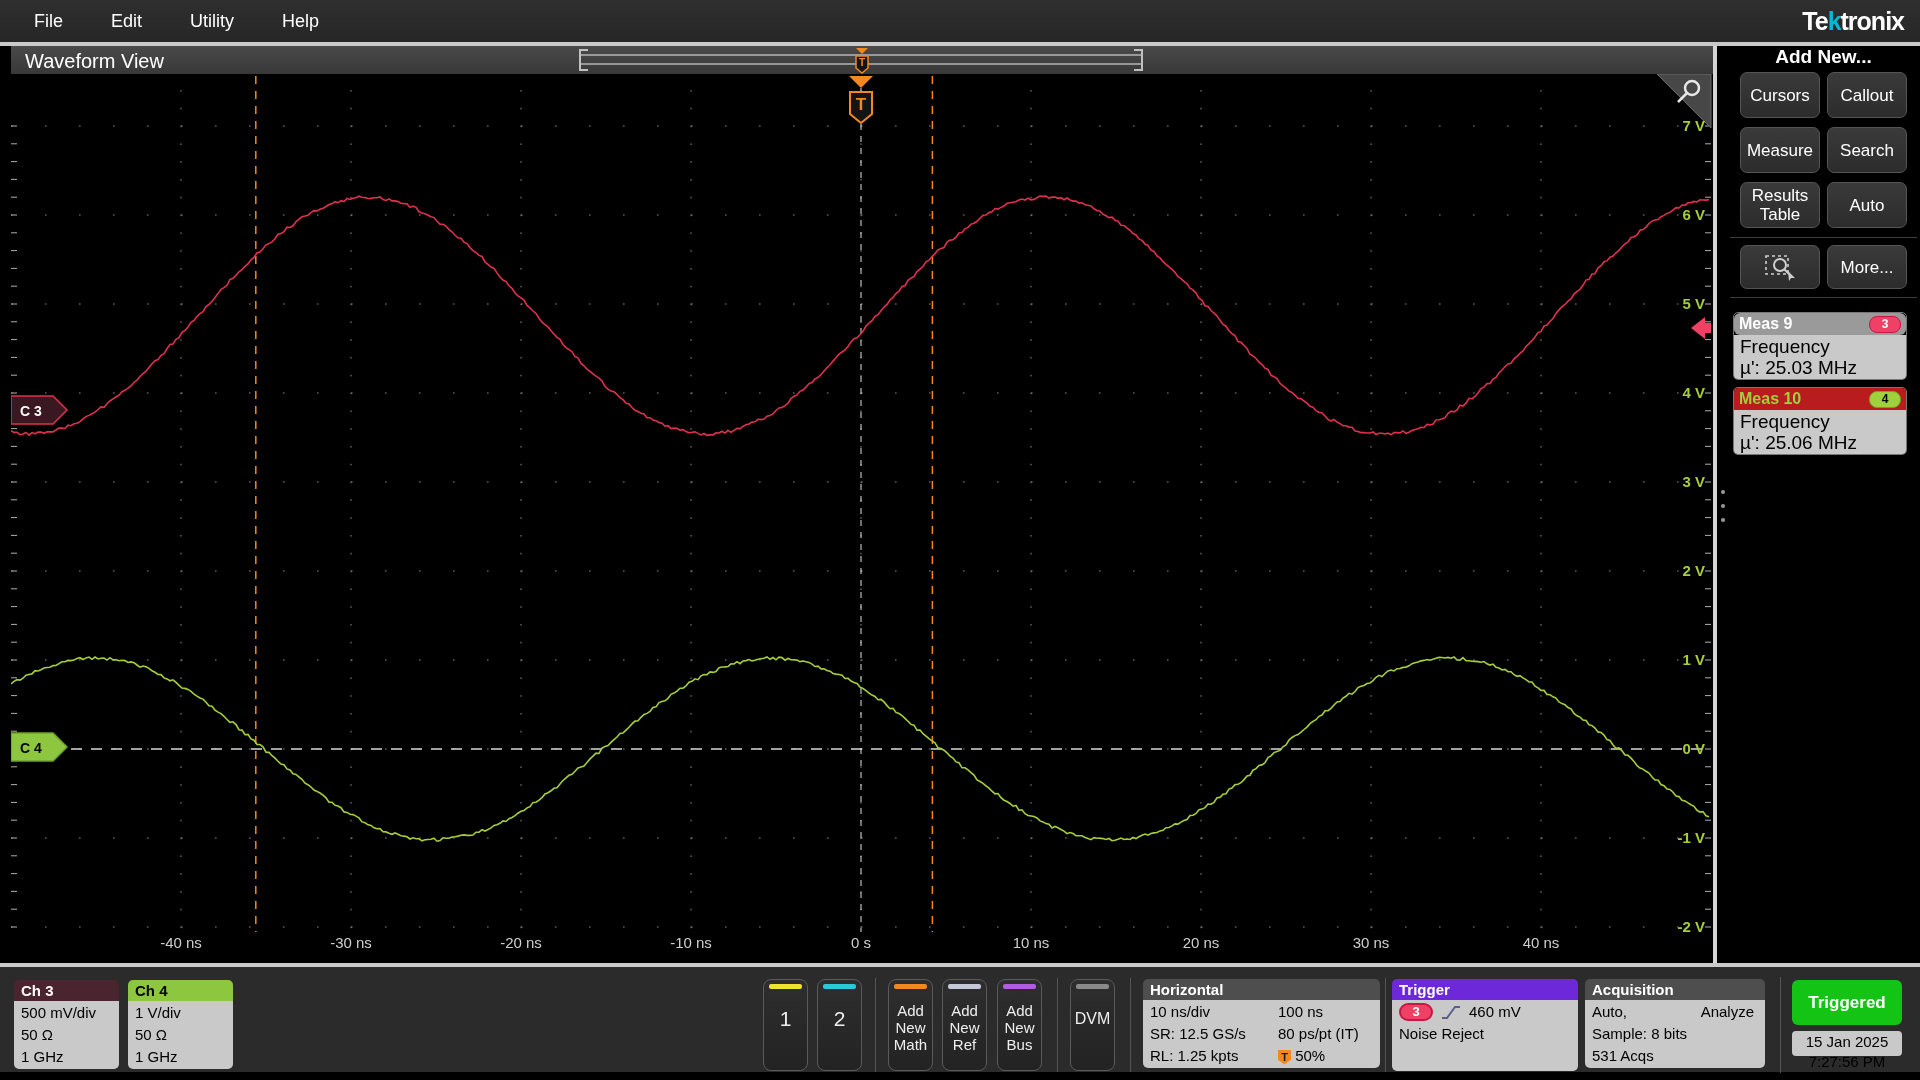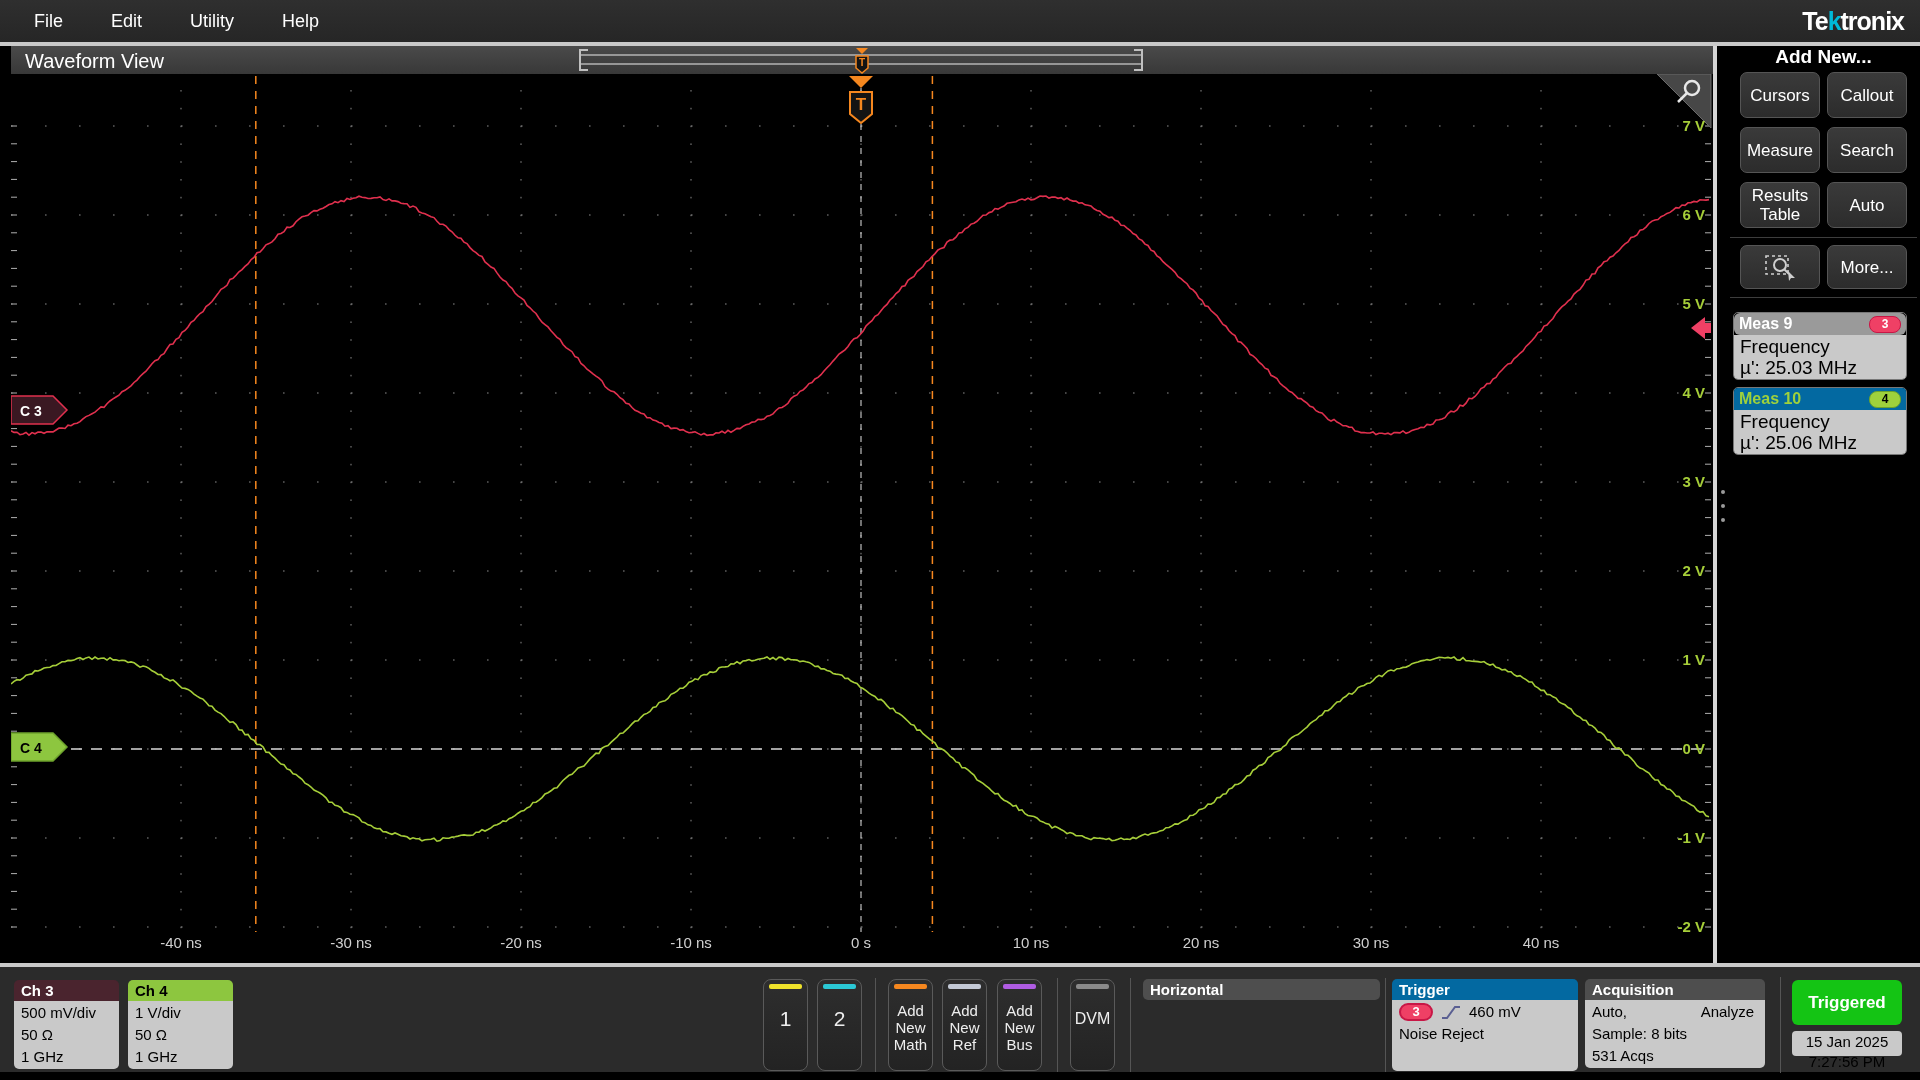--- a/index.html
+++ b/index.html
@@ -283,21 +283,21 @@
         <span>Meas 9</span>
         <span class="meas-pill" style="background:#ef4065;color:#fff;border:1px solid #c81746;">3</span>
       </div>
       <div class="meas-body">
         <div>Frequency</div>
         <div>µ': 25.03 MHz</div>
       </div>
     </div>
 
     <div class="meas-card" style="top:341px;">
-      <div class="meas-head" style="background:#0369a1;color:#9fd13c;">
+      <div class="meas-head" style="background:#b91c1c;color:#9fd13c;">
         <span>Meas 10</span>
         <span class="meas-pill" style="background:#9fd13c;color:#000;border:1px solid #6da32c;">4</span>
       </div>
       <div class="meas-body">
         <div>Frequency</div>
         <div>µ': 25.06 MHz</div>
       </div>
     </div>
   </div>
 
@@ -345,25 +345,39 @@
   </div>
   <div class="vdiv" style="left:1057px;"></div>
   <div class="chbtn" style="left:1070px;top:979px;">
     <div class="strip" style="background:#8a8a8a;"></div>
     <div class="lab" style="font-size:16px;">DVM</div>
   </div>
   <div class="vdiv" style="left:1130px;"></div>
 
   <div class="badge" style="left:1143px;top:979px;width:237px;">
     <div class="hd" style="background:#4e4e4e;">Horizontal</div>
+    <div class="bd">
+      <div class="grid2">
+        <span>10 ns/div</span>
+        <span>100 ns</span>
+      </div>
+      <div class="grid2">
+        <span>SR: 12.5 GS/s</span>
+        <span>80 ps/pt (IT)</span>
+      </div>
+      <div class="grid2">
+        <span>RL: 1.25 kpts</span>
+        <span><span class="ticon">T</span> <span>50%</span></span>
+      </div>
+    </div>
   </div>
   <div class="vdiv" style="left:1385px;"></div>
 
   <div class="badge" style="left:1392px;top:979px;width:186px;">
-    <div class="hd" style="background:#0369a1;">Trigger</div>
+    <div class="hd" style="background:#6d28d9;">Trigger</div>
     <div class="bd" style="height:69px;">
       <div style="display:flex;align-items:center;gap:8px;">
         <span class="pill3">3</span>
         <svg width="20" height="16" viewBox="0 0 20 16">
           <path d="M1,14 h5 l8,-11 h5" fill="none" stroke="#5a5f92" stroke-width="2"></path>
         </svg>
         <span>460 mV</span>
       </div>
       <div>Noise Reject</div>
     </div>

